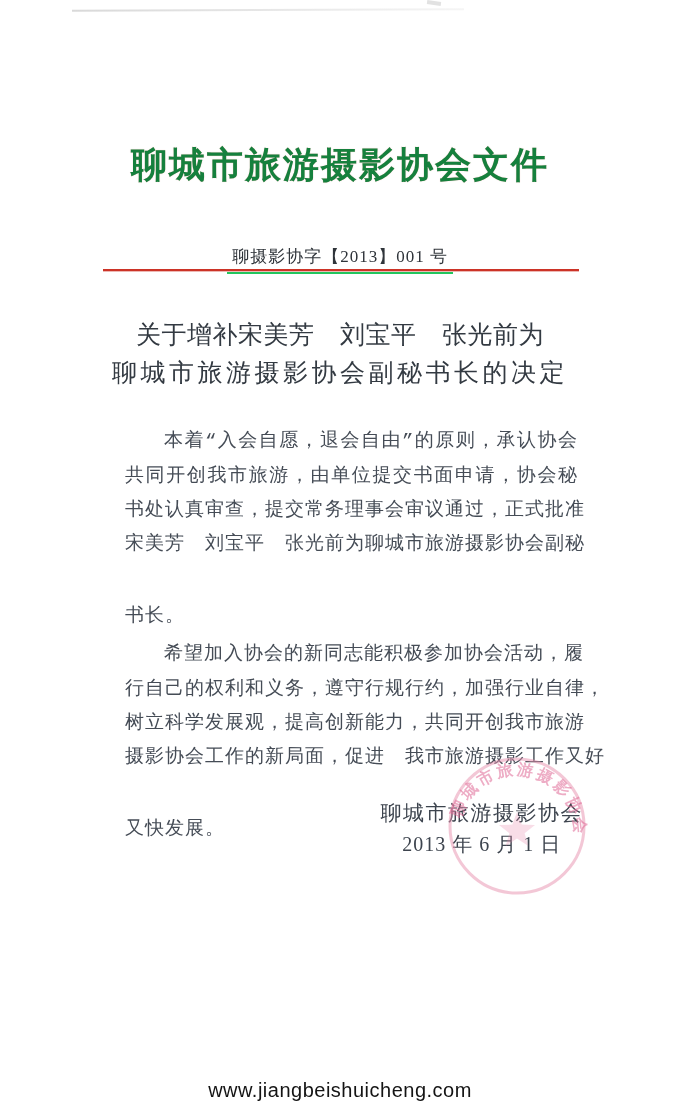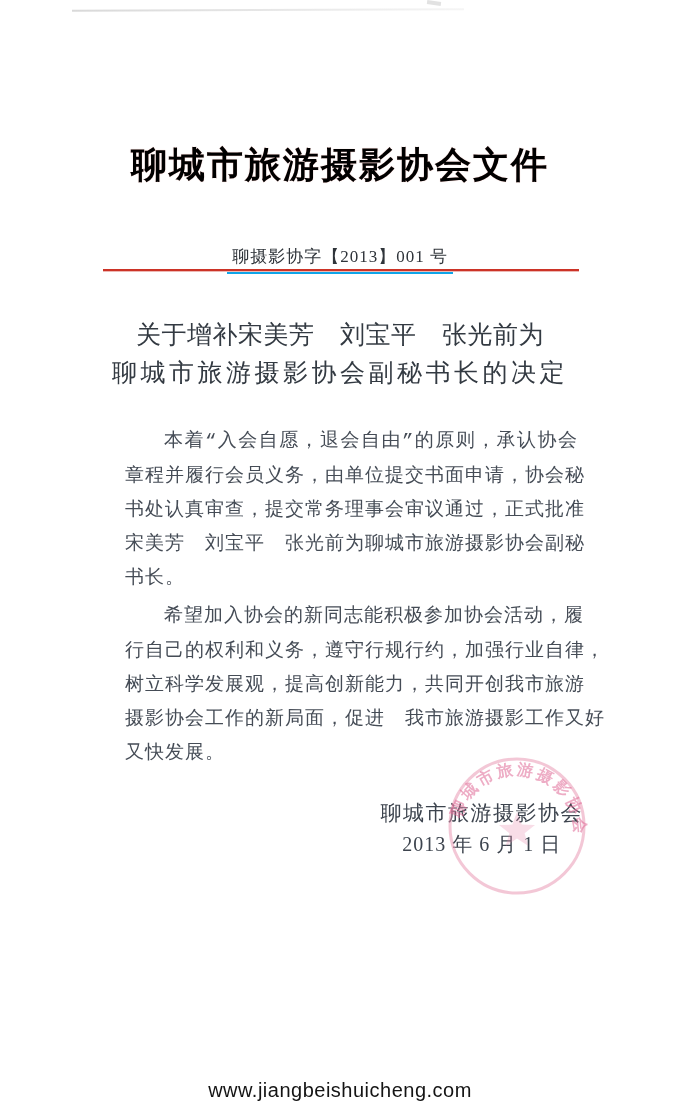--- a/index.html
+++ b/index.html
@@ -17,31 +17,31 @@
     transform:rotate(-0.25deg);
   }
   .scan-dot{
     position:absolute;top:1px;left:427px;width:14px;height:4px;
     background:#e2e2e2;transform:rotate(8deg);
   }
   .header-red{
     position:absolute;top:141px;left:0;width:100%;
     margin:0;text-align:center;
     font-size:36px;font-weight:bold;letter-spacing:2px;
-    color:#000000;
+    color:#15803d;
     text-shadow:0 0 1px rgba(220,78,62,.4);
   }
   .docnum-row{
     position:absolute;top:245px;left:0;width:100%;text-align:center;
   }
   .docnum{
     display:inline-block;
     font-size:17px;color:#2f343a;letter-spacing:1px;
     padding:0 5px 4px 5px;
-    border-bottom:2px solid #0ea5e9;
+    border-bottom:2px solid #22c55e;
   }
   .red-divider{
     position:absolute;top:269px;left:103px;width:476px;height:2px;
     background:#cc3327;
     box-shadow:0 1px 0 rgba(204,51,39,.35);
   }
   .doc-title{
     position:absolute;top:316px;left:0;width:100%;
     text-align:center;color:#333a42;font-weight:normal;
   }
@@ -51,21 +51,21 @@
     position:absolute;top:424px;left:125px;width:453px;
     color:#454c56;font-size:19px;
   }
   .para{margin:0 0 5px 0;padding:0;}
   .bline{
     display:block;line-height:34px;letter-spacing:1px;
     text-align:justify;text-align-last:justify;
     white-space:nowrap;
   }
   .bline.indent{padding-left:39px;font-family:Liberation Mono, monospace;}
-  .bline.lastline{text-align-last:left;}
+  .bline.lastline{text-align-last:left;margin-top:38px;}
   .sign-block{
     position:absolute;top:797px;right:97px;
     text-align:center;color:#3d444e;
   }
   .signature{font-size:21px;letter-spacing:1.5px;line-height:32px;}
   .sign-date{font-size:20px;letter-spacing:1px;line-height:30px;margin-top:0;}
   .seal{
     position:absolute;top:750px;left:441px;width:152px;height:152px;
     pointer-events:none;
   }
@@ -93,21 +93,21 @@
   <div class="red-divider"></div>
 
   <div class="doc-title">
     <div class="l1">关于增补宋美芳　刘宝平　张光前为</div>
     <div class="l2">聊城市旅游摄影协会副秘书长的决定</div>
   </div>
 
   <div class="body-text">
     <p class="para">
       <span class="bline indent">本着“入会自愿，退会自由”的原则，承认协会</span>
-      <span class="bline">章程并履行会员义务，由单位提交书面申请，协会秘</span>
+      <span class="bline">共同开创我市旅游，由单位提交书面申请，协会秘</span>
       <span class="bline">书处认真审查，提交常务理事会审议通过，正式批准</span>
       <span class="bline">宋美芳　刘宝平　张光前为聊城市旅游摄影协会副秘</span>
       <span class="bline lastline">书长。</span>
     </p>
     <p class="para">
       <span class="bline indent">希望加入协会的新同志能积极参加协会活动，履</span>
       <span class="bline">行自己的权利和义务，遵守行规行约，加强行业自律，</span>
       <span class="bline">树立科学发展观，提高创新能力，共同开创我市旅游</span>
       <span class="bline">摄影协会工作的新局面，促进　我市旅游摄影工作又好</span>
       <span class="bline lastline">又快发展。</span>

